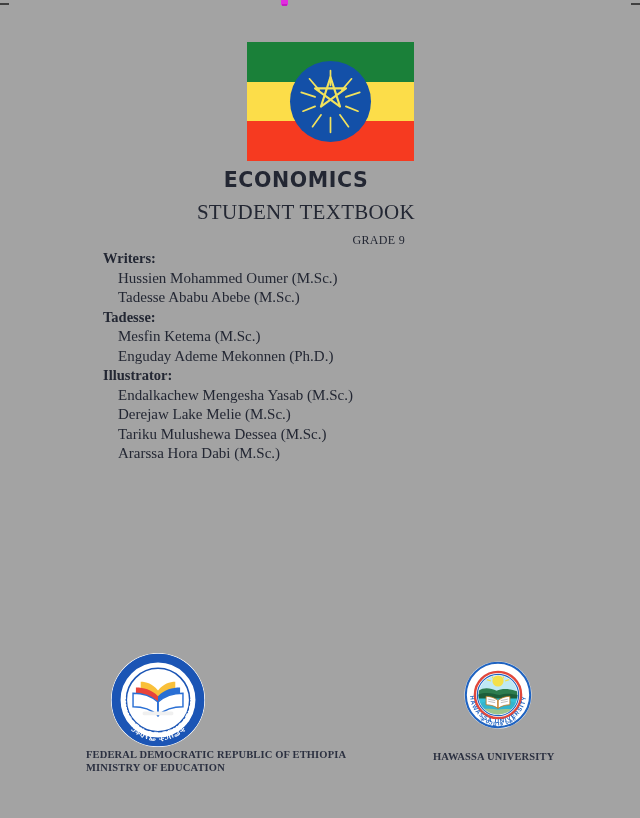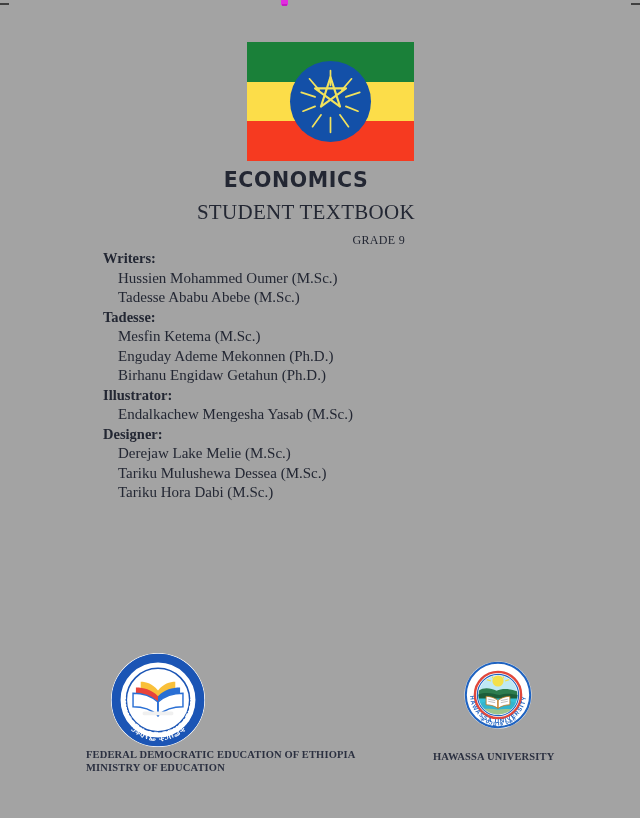--- a/index.html
+++ b/index.html
@@ -219,33 +219,31 @@
   <div class="credits">
     <div class="credit-group">
       <div class="credit-role">Writers:</div>
       <div class="credit-name">Hussien Mohammed Oumer (M.Sc.)</div>
       <div class="credit-name">Tadesse Ababu Abebe (M.Sc.)</div>
     </div>
     <div class="credit-group">
       <div class="credit-role">Tadesse:</div>
       <div class="credit-name">Mesfin Ketema (M.Sc.)</div>
       <div class="credit-name">Enguday Ademe Mekonnen (Ph.D.)</div>
-      <div class="credit-name">Birhanu Engidaw Getahun (Ph.D.)</div>
     </div>
     <div class="credit-group">
       <div class="credit-role">Illustrator:</div>
       <div class="credit-name">Endalkachew Mengesha Yasab (M.Sc.)</div>
     </div>
     <div class="credit-group">
-      <div class="credit-role">Designer:</div>
       <div class="credit-name">Derejaw Lake Melie (M.Sc.)</div>
     </div>
     <div class="credit-group">
       <div class="credit-name">Tariku Mulushewa Dessea (M.Sc.)</div>
-      <div class="credit-name">Tariku Hora Dabi (M.Sc.)</div>
+      <div class="credit-name">Ararssa Hora Dabi (M.Sc.)</div>
     </div>
   </div>
 
   <svg class="moe-logo" viewBox="0 0 100 100">
     <defs>
       <path id="moeTop" d="M50 50 m-38 0 a38 38 0 0 1 76 0" transform="rotate(180 50 50)"></path>
       <path id="moeBot" d="M50 50 m-38.5 0 a38.5 38.5 0 0 0 77 0"></path>
     </defs>
     <circle cx="50" cy="50" r="49" fill="#ffffff"></circle>
     <circle cx="50" cy="50" r="47" fill="none" stroke="#1b55b5" stroke-width="2.4"></circle>
@@ -314,18 +312,18 @@
     </g>
     <text font-family="Liberation Sans, sans-serif" font-size="8" font-weight="bold" fill="#1f63c0" letter-spacing="0.6">
       <textPath href="#huTop" startOffset="50%" text-anchor="middle">ሀዋሳ ዩኒቨርሲቲ</textPath>
     </text>
     <text font-family="Liberation Sans, sans-serif" font-size="8.4" font-weight="bold" fill="#1f63c0" letter-spacing="1.6">
       <textPath href="#huBot" startOffset="50%" text-anchor="middle">HAWASSA UNIVERSITY</textPath>
     </text>
   </svg>
 
   <div class="moe-caption">
-    <div>FEDERAL DEMOCRATIC EDUCATION OF ETHIOPIA</div>
+    <div>FEDERAL DEMOCRATIC REPUBLIC OF ETHIOPIA</div>
     <div>MINISTRY OF EDUCATION</div>
   </div>
   <div class="hu-caption">HAWASSA UNIVERSITY</div>
 
 </div>
 
 </body></html>

